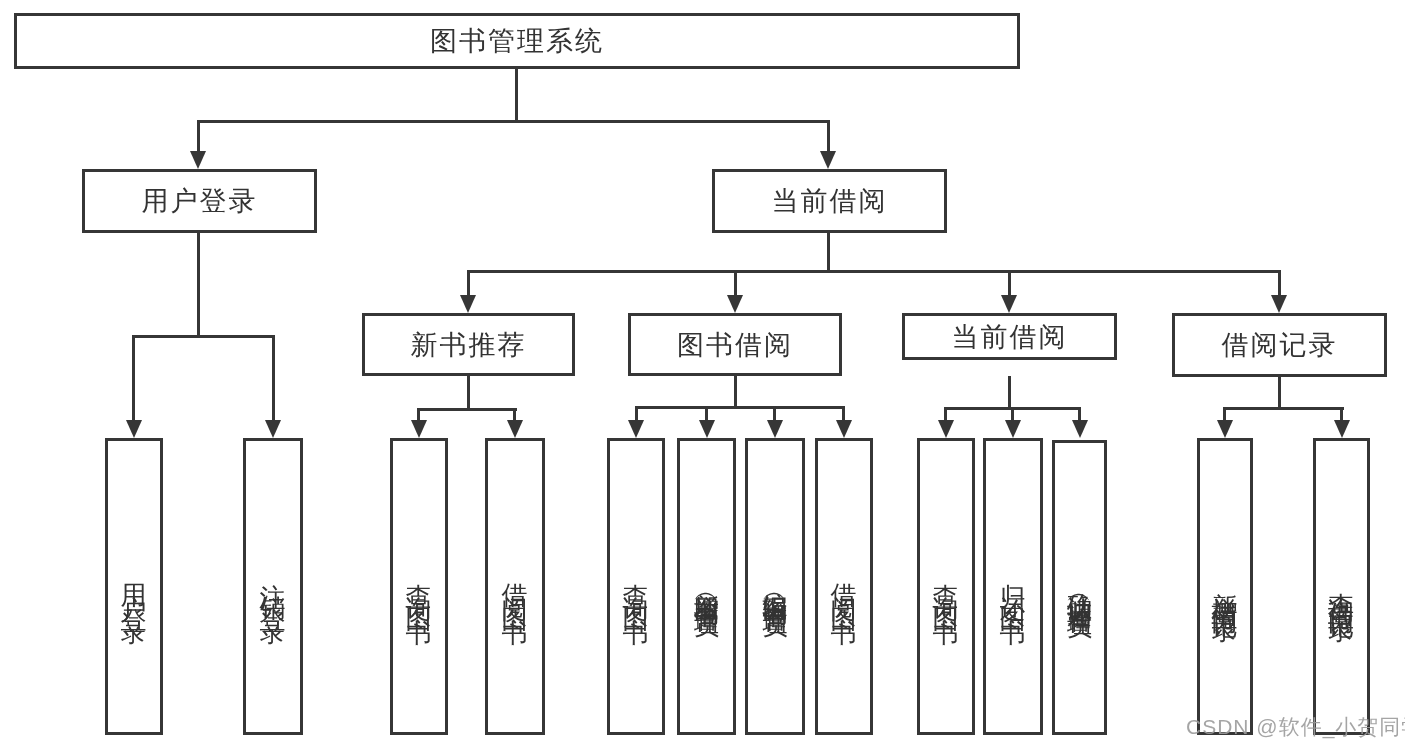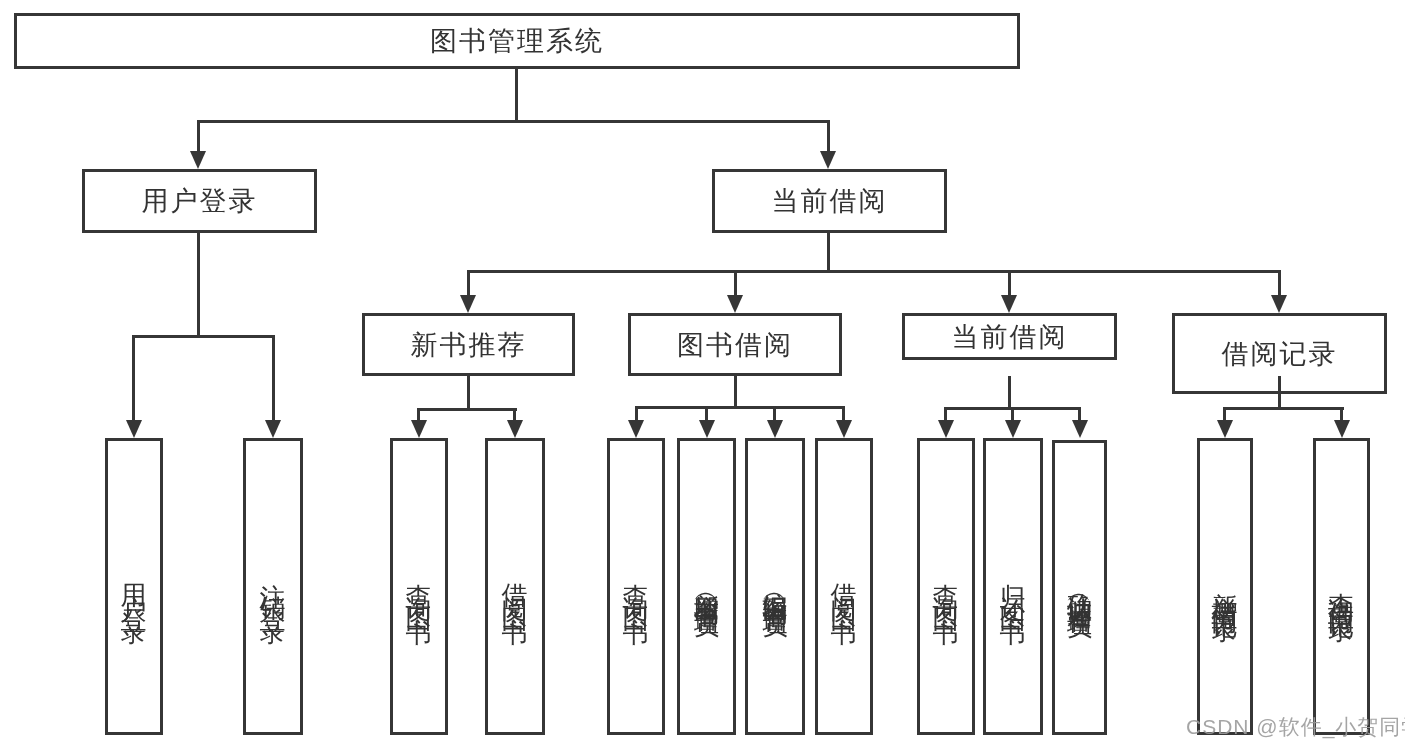--- a/index.html
+++ b/index.html
@@ -72,21 +72,21 @@
 
   <div class="box hbox" style="left:628px;top:313px;width:214px;height:63px;">
     <span>图书借阅</span>
   </div>
   <div class="box hbox" style="left:362px;top:313px;width:213px;height:63px;">
     <span>新书推荐</span>
   </div>
   <div class="box hbox" style="left:902px;top:313px;width:215px;height:47px;">
     <span>当前借阅</span>
   </div>
-  <div class="box hbox" style="left:1172px;top:313px;width:215px;height:81px;">
+  <div class="box hbox" style="left:1172px;top:313px;width:215px;height:64px;">
     <span>借阅记录</span>
   </div>
 
   <div class="line" style="left:467px;top:376px;width:3px;height:32px;"></div>
   <div class="line" style="left:417px;top:408px;width:100px;height:3px;"></div>
   <div class="line" style="left:417px;top:408px;width:3px;height:12px;"></div>
   <div class="tri" style="left:411px;top:420px;"></div>
   <div class="line" style="left:513px;top:408px;width:3px;height:12px;"></div>
   <div class="tri" style="left:507px;top:420px;"></div>
 

